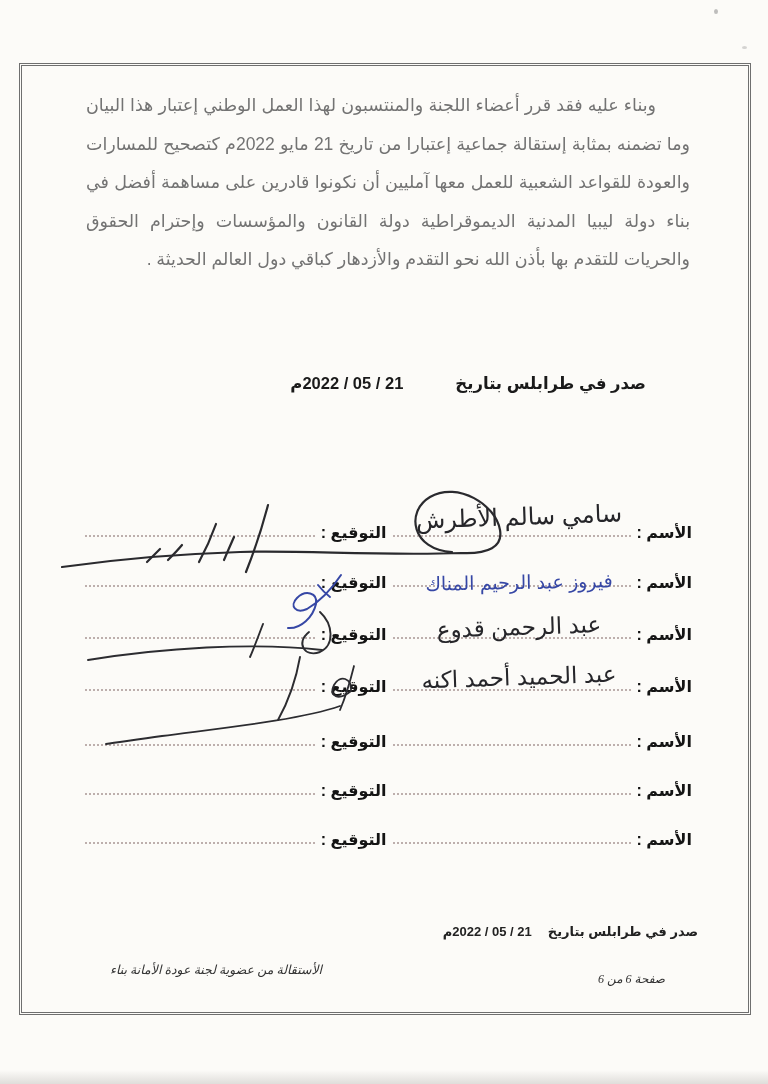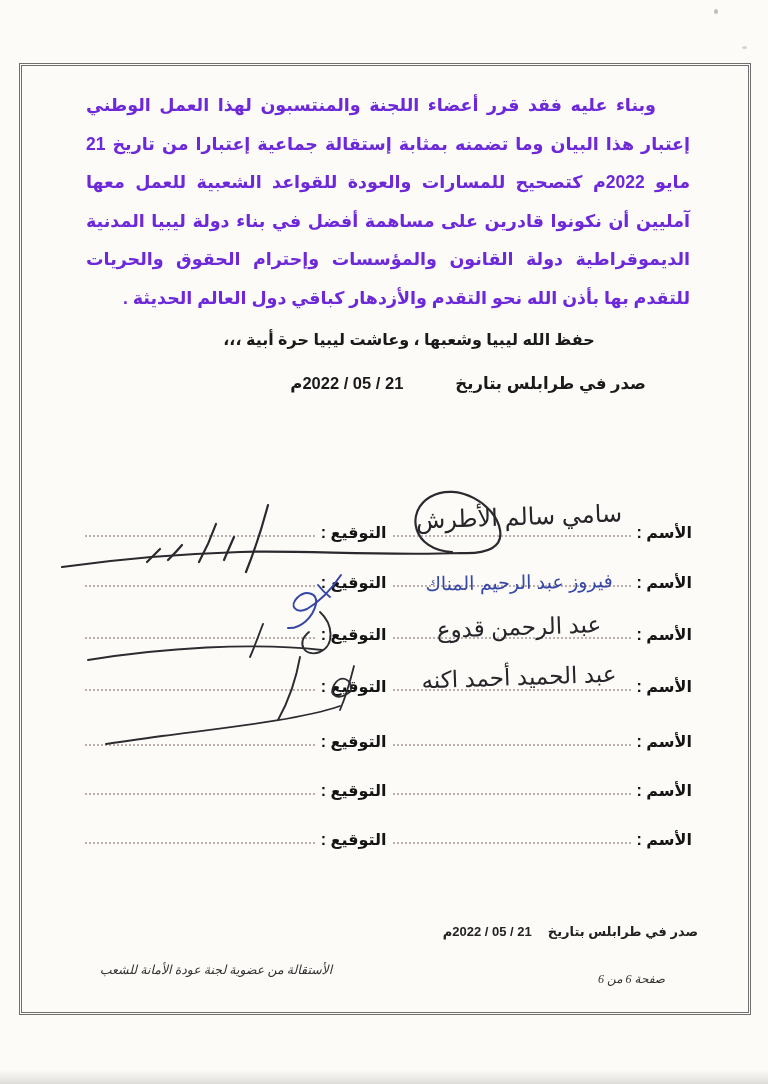--- a/index.html
+++ b/index.html
@@ -17,23 +17,23 @@
   }
   .artifact{position:absolute;background:#8a8a8a;border-radius:50%;opacity:.55;}
   .frame{
     position:absolute;left:19px;top:63px;width:726px;height:946px;
     border:3px double #6f6f6f;
     background:transparent;
   }
   .body-par{
     position:absolute;top:86px;right:78px;left:80px;
     direction:rtl;text-align:justify;
-    font-weight:bold;font-size:17.5px;line-height:38.5px;
+    font-weight:normal;font-size:17.5px;line-height:38.5px;
     text-indent:34px;
-    color:#6d28d9;
+    color:#737373;
     margin-left:6px;
   }
   .prayer{
     position:absolute;top:330px;right:110px;left:160px;
     direction:rtl;text-align:center;
     font-weight:bold;font-size:16px;color:#1a1a1a;
   }
   .issued-line{
     position:absolute;top:374px;right:122px;
     direction:rtl;display:flex;gap:52px;align-items:baseline;
@@ -86,21 +86,20 @@
 
 <div class="page">
 
   <div class="artifact" style="left:714px;top:9px;width:4px;height:5px;"></div>
   <div class="artifact" style="left:742px;top:46px;width:5px;height:3px;opacity:.35;"></div>
 
   <div class="frame"></div>
 
   <div class="body-par">وبناء عليه فقد قرر أعضاء اللجنة والمنتسبون لهذا العمل الوطني إعتبار هذا البيان وما تضمنه بمثابة إستقالة جماعية إعتبارا من تاريخ 21 مايو 2022م كتصحيح للمسارات والعودة للقواعد الشعبية للعمل معها آمليين أن نكونوا قادرين على مساهمة أفضل في بناء دولة ليبيا المدنية الديموقراطية دولة القانون والمؤسسات وإحترام الحقوق والحريات للتقدم بها بأذن الله نحو التقدم والأزدهار كباقي دول العالم الحديثة .</div>
 
-  <div class="prayer">حفظ الله ليبيا وشعبها ، وعاشت ليبيا حرة أبية  ،،،</div>
 
   <div class="issued-line">
     <span>صدر في طرابلس بتاريخ</span>
     <span>21 / 05 / 2022م</span>
   </div>
 
   <div class="sig-row" style="top:514px">
     <span class="lbl">الأسم :</span>
     <span class="dots name-dots"></span>
     <span class="lbl">التوقيع :</span>
@@ -176,18 +175,18 @@
       <path d="M351 691 C339 701 328 697 334 685 C340 674 352 678 351 691"></path>
       <path d="M340 706 C300 720 222 728 162 736 C136 740 118 742 106 744"></path>
     </g>
   </svg>
 
   <div class="footer-issued">
     <span>صدر في طرابلس بتاريخ</span>
     <span>21 / 05 / 2022م</span>
   </div>
 
-  <div class="footer-title">الأستقالة من عضوية لجنة عودة الأمانة للشعب</div>
+  <div class="footer-title">الأستقالة من عضوية لجنة عودة الأمانة بناء</div>
 
   <div class="footer-page">صفحة 6 من 6</div>
 
   <div class="scan-shade-bottom"></div>
 </div>
 
 </body></html>

